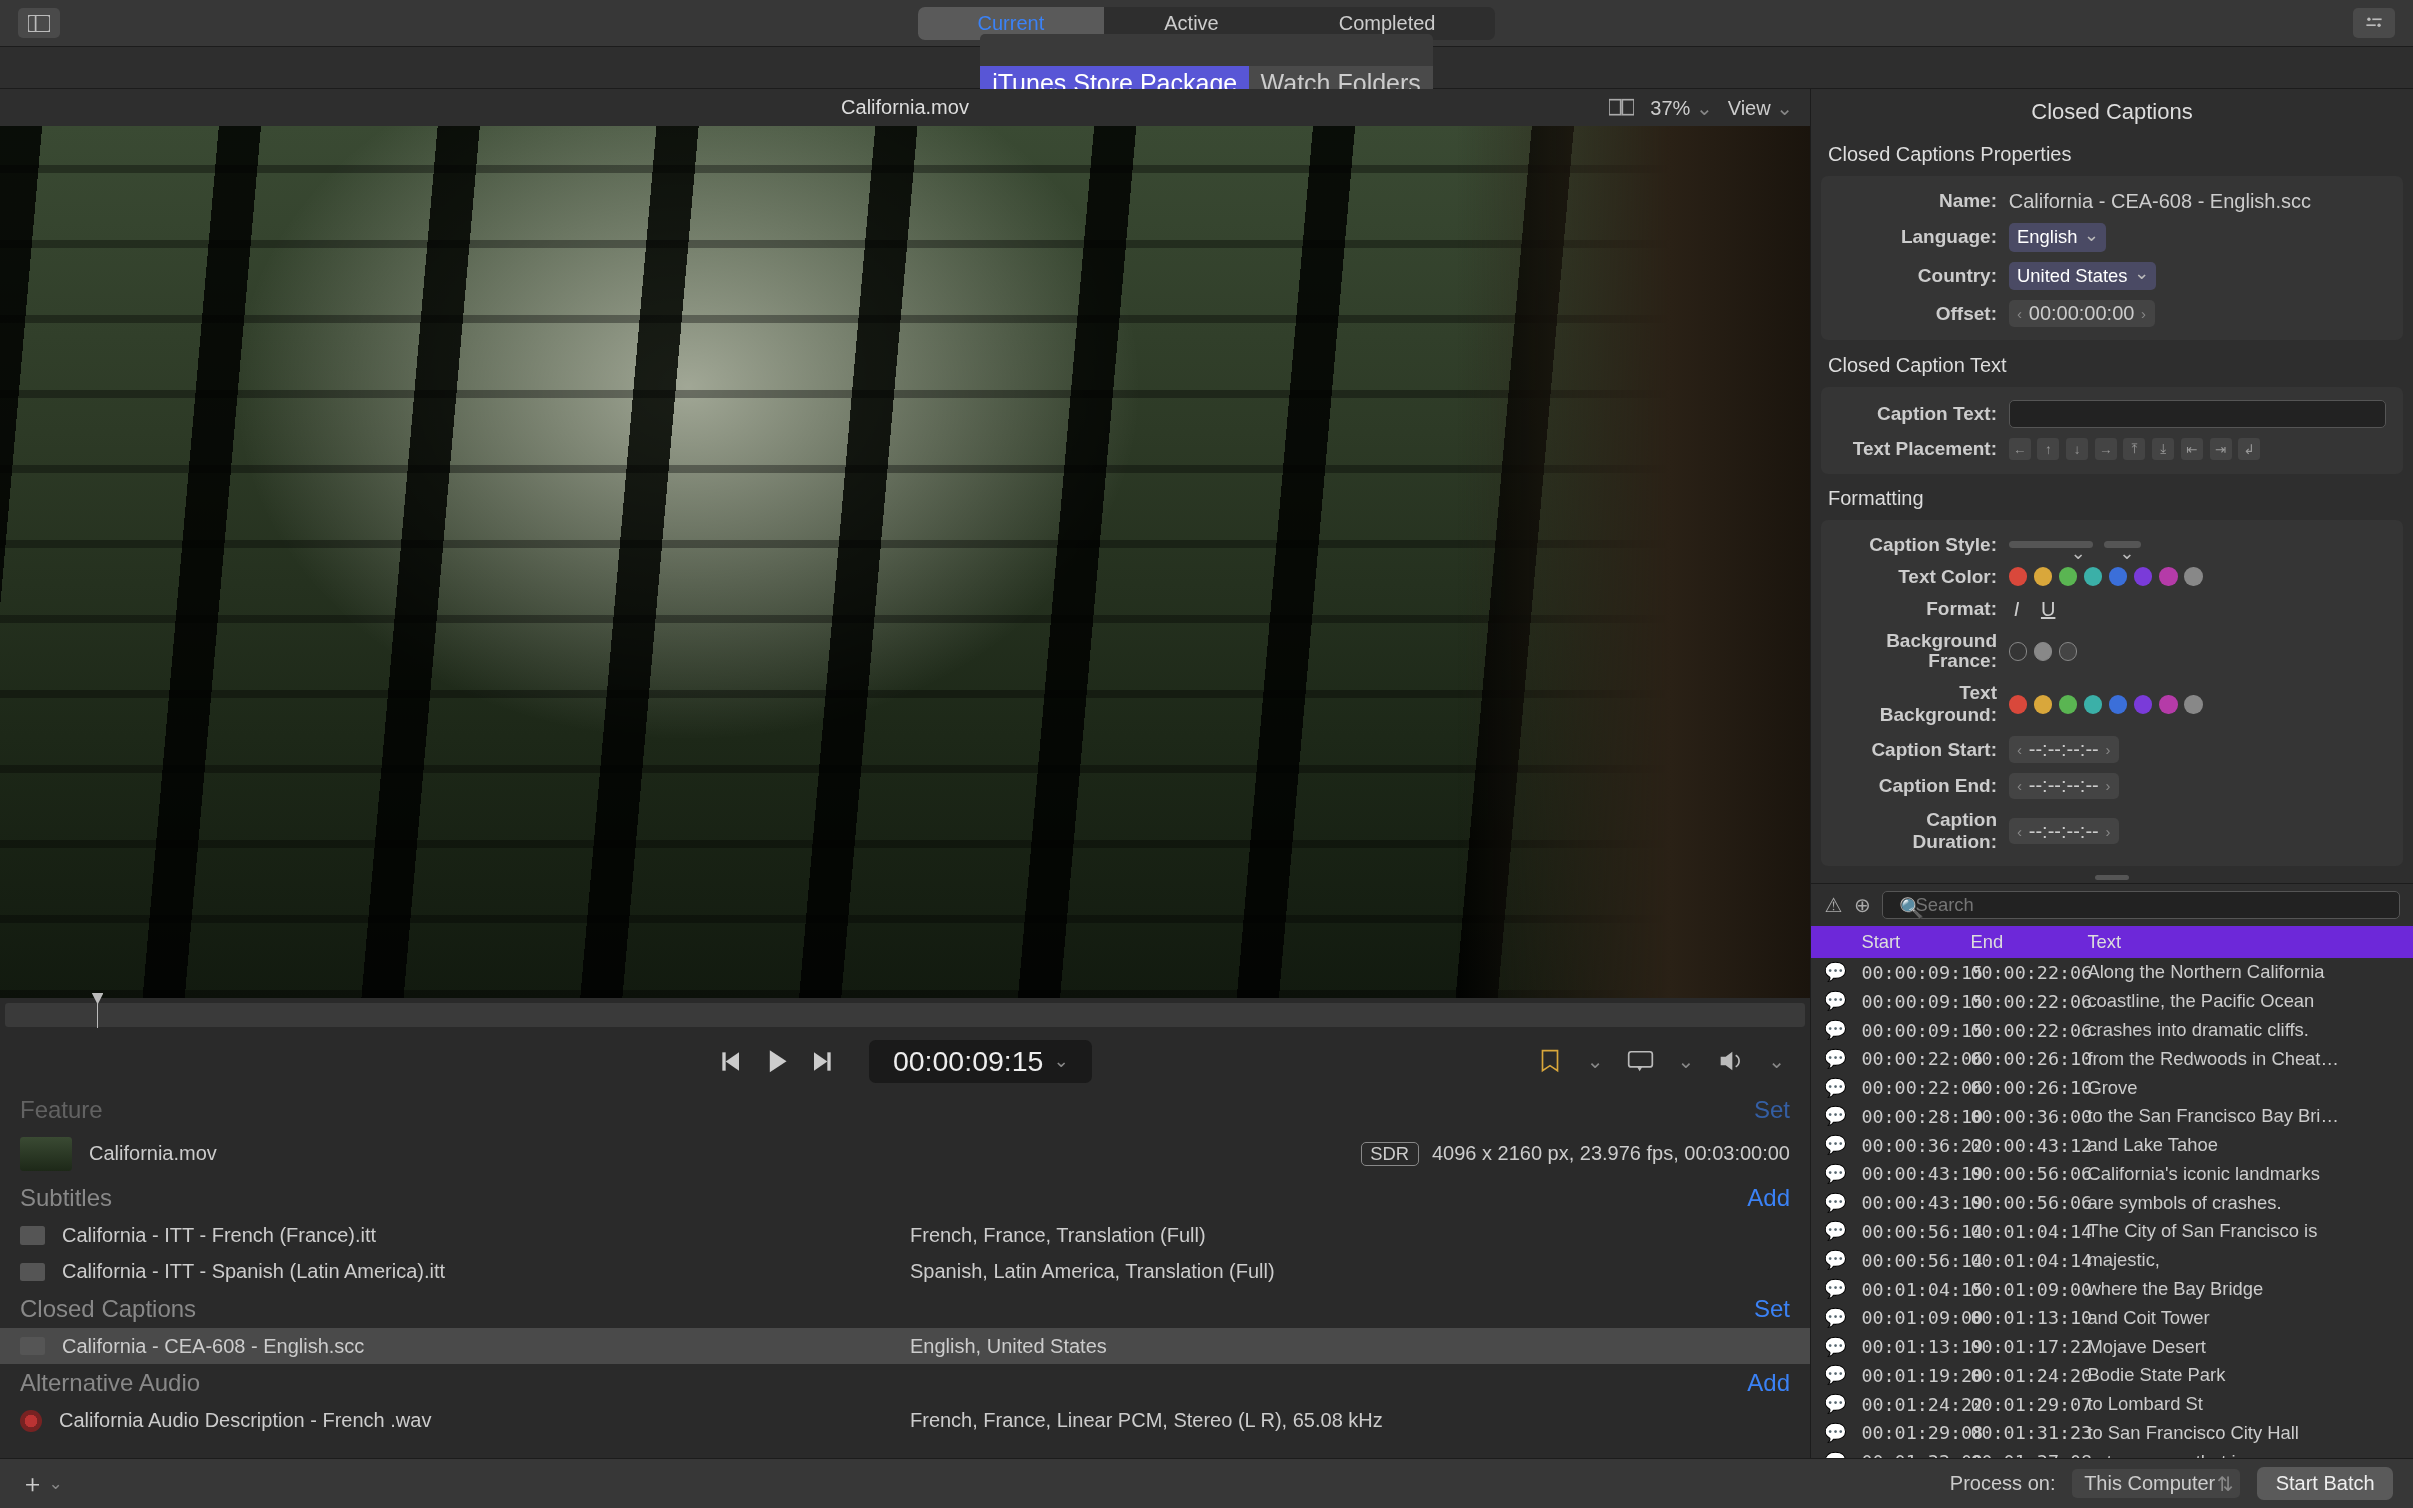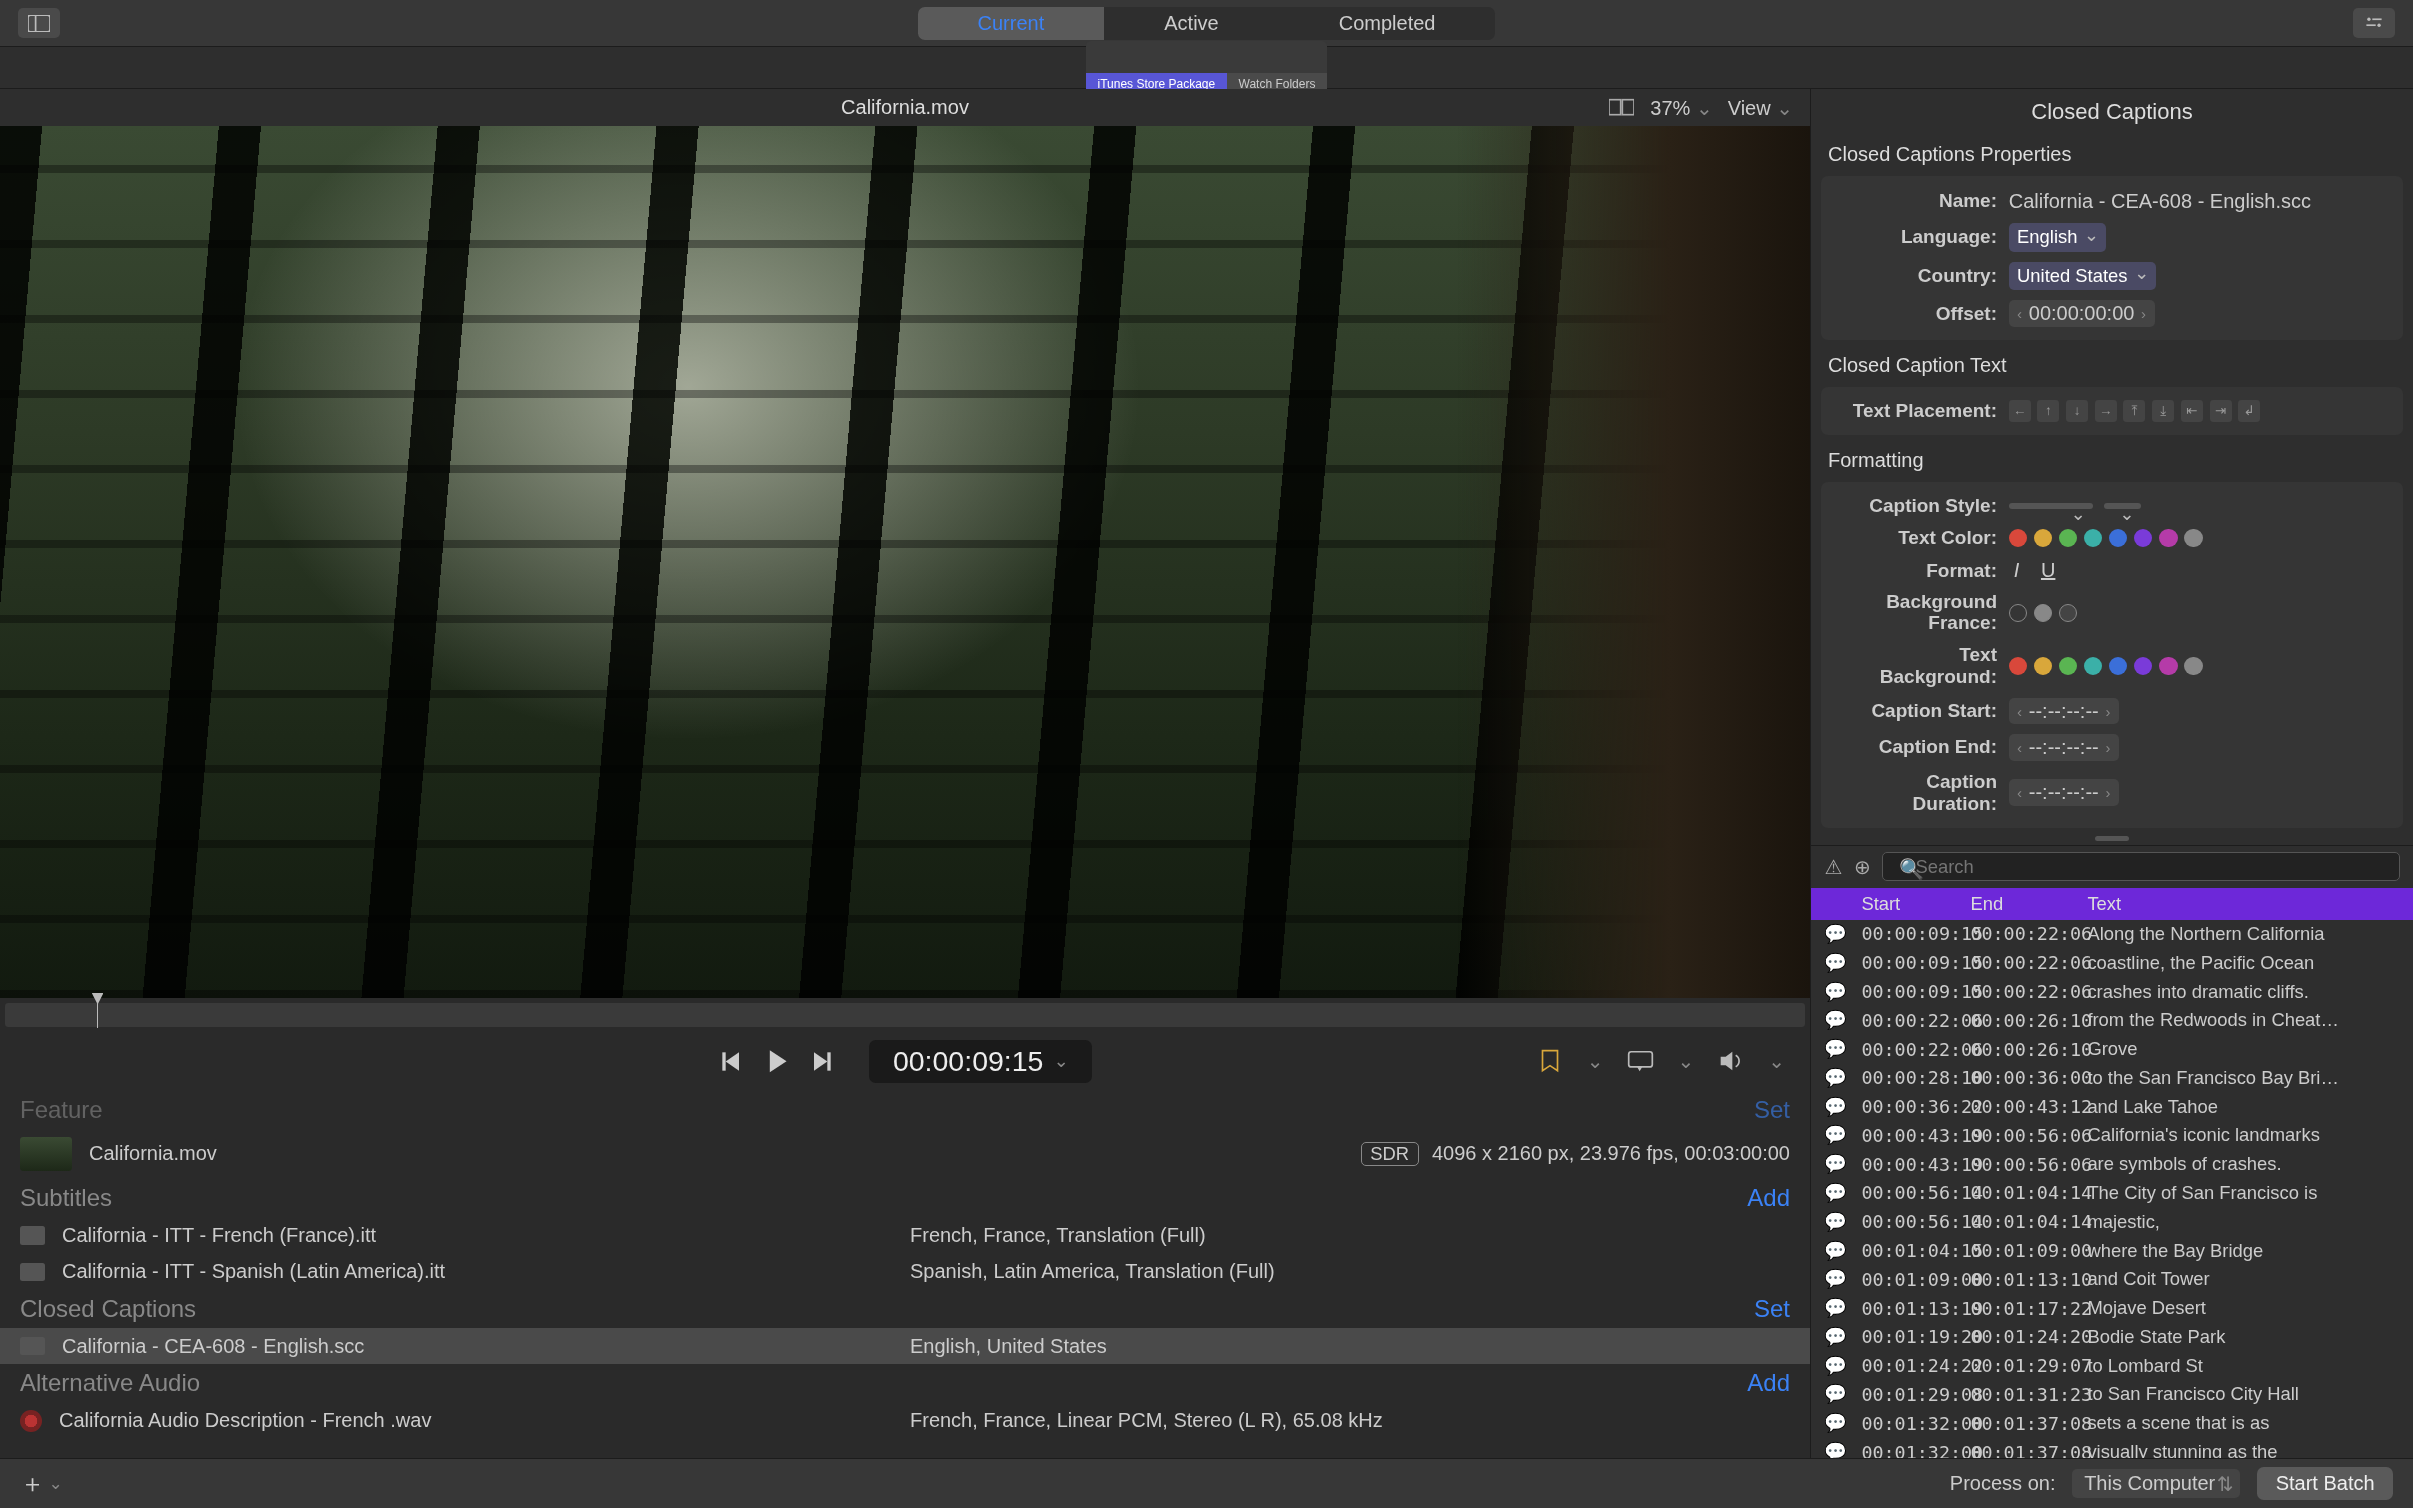--- a/index.html
+++ b/index.html
@@ -9,21 +9,21 @@
 .toolbar { height: 47px; background: #373737; display: flex; align-items: center; padding: 0 18px; border-bottom: 0.8px solid #1c1c1c; }
 .sidebar-toggle { width: 42px; height: 30px; background: #4a4a4a; border-radius: 5px; display: flex; align-items: center; justify-content: center; }
 .tab-group { margin: 0 auto; display: flex; background: #2e2e2e; border-radius: 6.7px; overflow: hidden; }
 .tab-item { padding: 5px 60px; font-size: 20px; color: #ccc; cursor: pointer; }
 .tab-item.active { background: #5a5a5a; color: #3b82f6; }
 .toolbar-right { width: 42px; height: 30px; background: #4a4a4a; border-radius: 5px; display: flex; align-items: center; justify-content: center; }
 
 
 .subbar { height: 42px; background: #2e2e2e; display: flex; align-items: center; justify-content: center; gap: 0; border-bottom: 0.8px solid #1c1c1c; }
 .pill-group { display: flex; background: #3a3a3a; border-radius: 5px; overflow: hidden; }
-.pill { padding: 3.4px 11.7px; font-size: 12px; margin-top: 32px; }
+.pill { padding: 3.4px 11.7px; font-size: 25px; margin-top: 32px; }
 .pill.blue { background: #5856d6; color: #fff; }
 .pill.gray { background: #4a4a4a; }
 
 
 .content { display: flex; height: calc(100% - 47px - 42px - 50px); }
 .left  { width: 1810px; display: flex; flex-direction: column; background: #1e1e1e; }
 .right { width: 603px; background: #2e2e2e; border-left: 0.8px solid #1c1c1c; display: flex; flex-direction: column; overflow: hidden; }
 
 
 .viewer-head { height: 37px; display: flex; align-items: center; justify-content: center; position: relative; font-size: 20px; color: #ddd; background: #2e2e2e; }
@@ -298,20 +298,24 @@
           <span class="arrow">‹</span>
           <span>00:00:00:00</span>
           <span class="arrow">›</span>
         </div>
         </div>
     </div>
 
     <div class="rp-section-h">Closed Caption Text</div>
     <div class="rp-box">
       <div class="rp-row">
+          <label>Caption Text:</label>
+        <input class="rp-input" style="">
+        </div>
+      <div class="rp-row">
           <label>Text Placement:</label>
         <div class="rp-iconrow">
           <div class="placement-btn">←</div>
           <div class="placement-btn">↑</div>
           <div class="placement-btn">↓</div>
           <div class="placement-btn">→</div>
           <div class="placement-btn">⤒</div>
           <div class="placement-btn">⤓</div>
           <div class="placement-btn">⇤</div>
           <div class="placement-btn">⇥</div>

